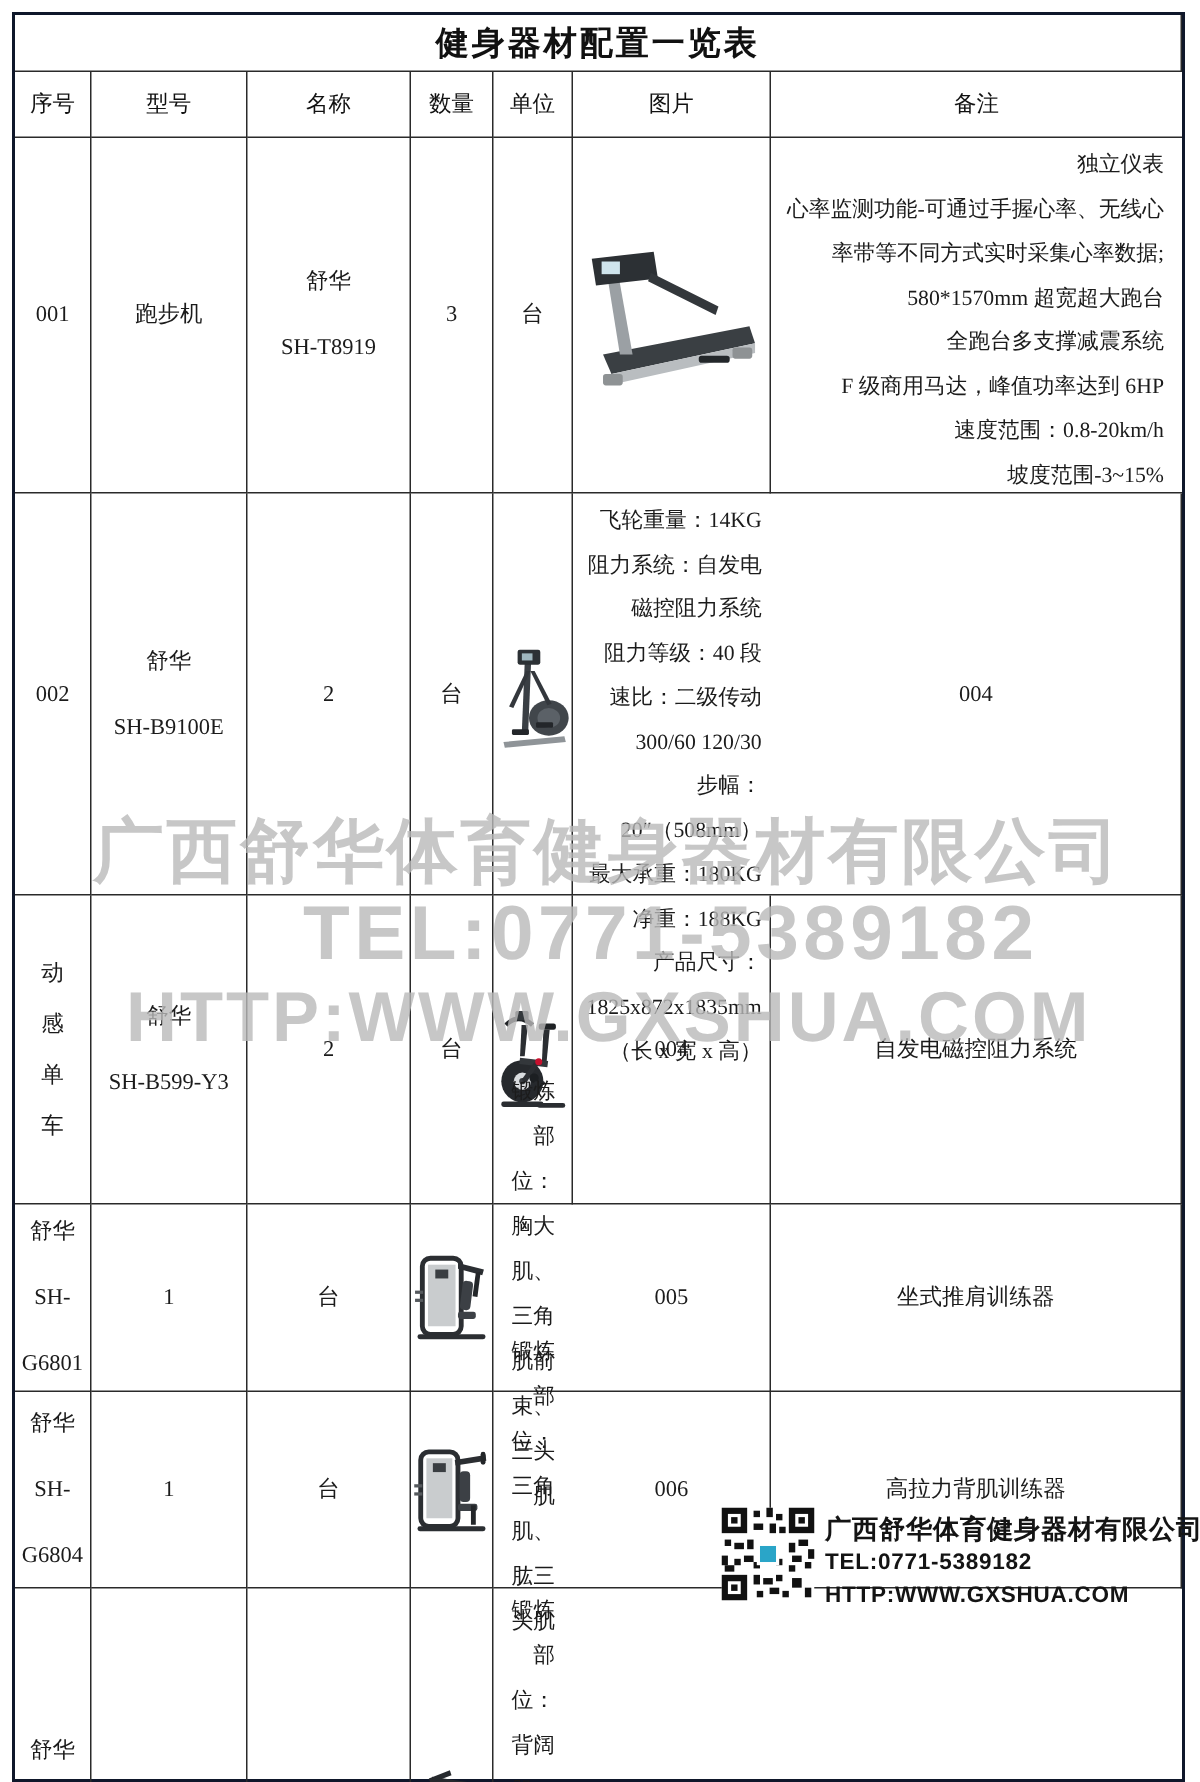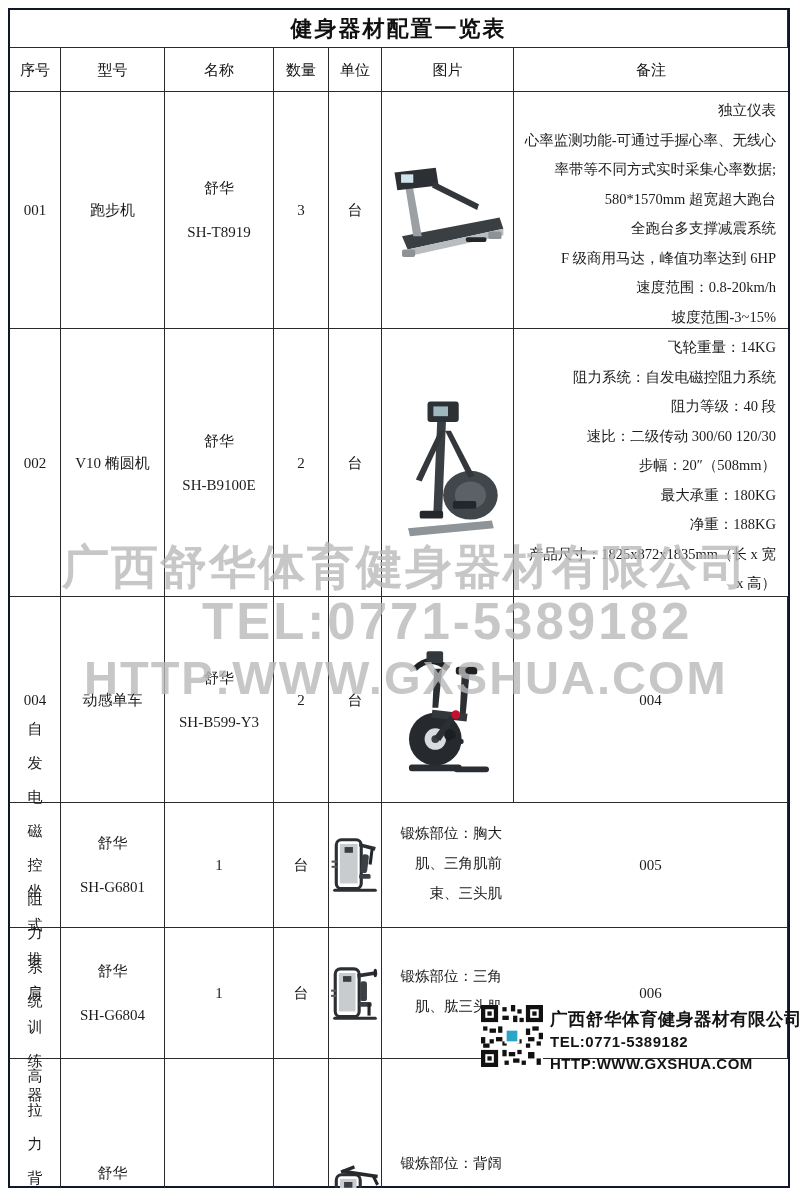--- a/index.html
+++ b/index.html
@@ -101,21 +101,20 @@
     </div>
     <div class="cell c-remarks pre lastcol">独立仪表
 心率监测功能-可通过手握心率、无线心率带等不同方式实时采集心率数据;
 580*1570mm 超宽超大跑台
 全跑台多支撑减震系统
 F 级商用马达，峰值功率达到 6HP
 速度范围：0.8-20km/h
 坡度范围-3~15%</div>
 
     <div class="cell">002</div>
-    <div class="cell c-name">V10 椭圆机</div>
     <div class="cell c-model pre">舒华
 SH-B9100E</div>
     <div class="cell">2</div>
     <div class="cell">台</div>
     <div class="cell c-img">
       <svg width="108" height="158" viewBox="0 0 110 162">
         <ellipse cx="78" cy="114" rx="28" ry="25" fill="#41464b"></ellipse>
         <ellipse cx="78" cy="114" rx="16" ry="14" fill="#5b6167"></ellipse>
         <polygon points="14,148 100,140 102,148 16,156" fill="#8f9498"></polygon>
         <polygon points="40,132 49,132 53,36 44,36" fill="#3a3f44"></polygon>

